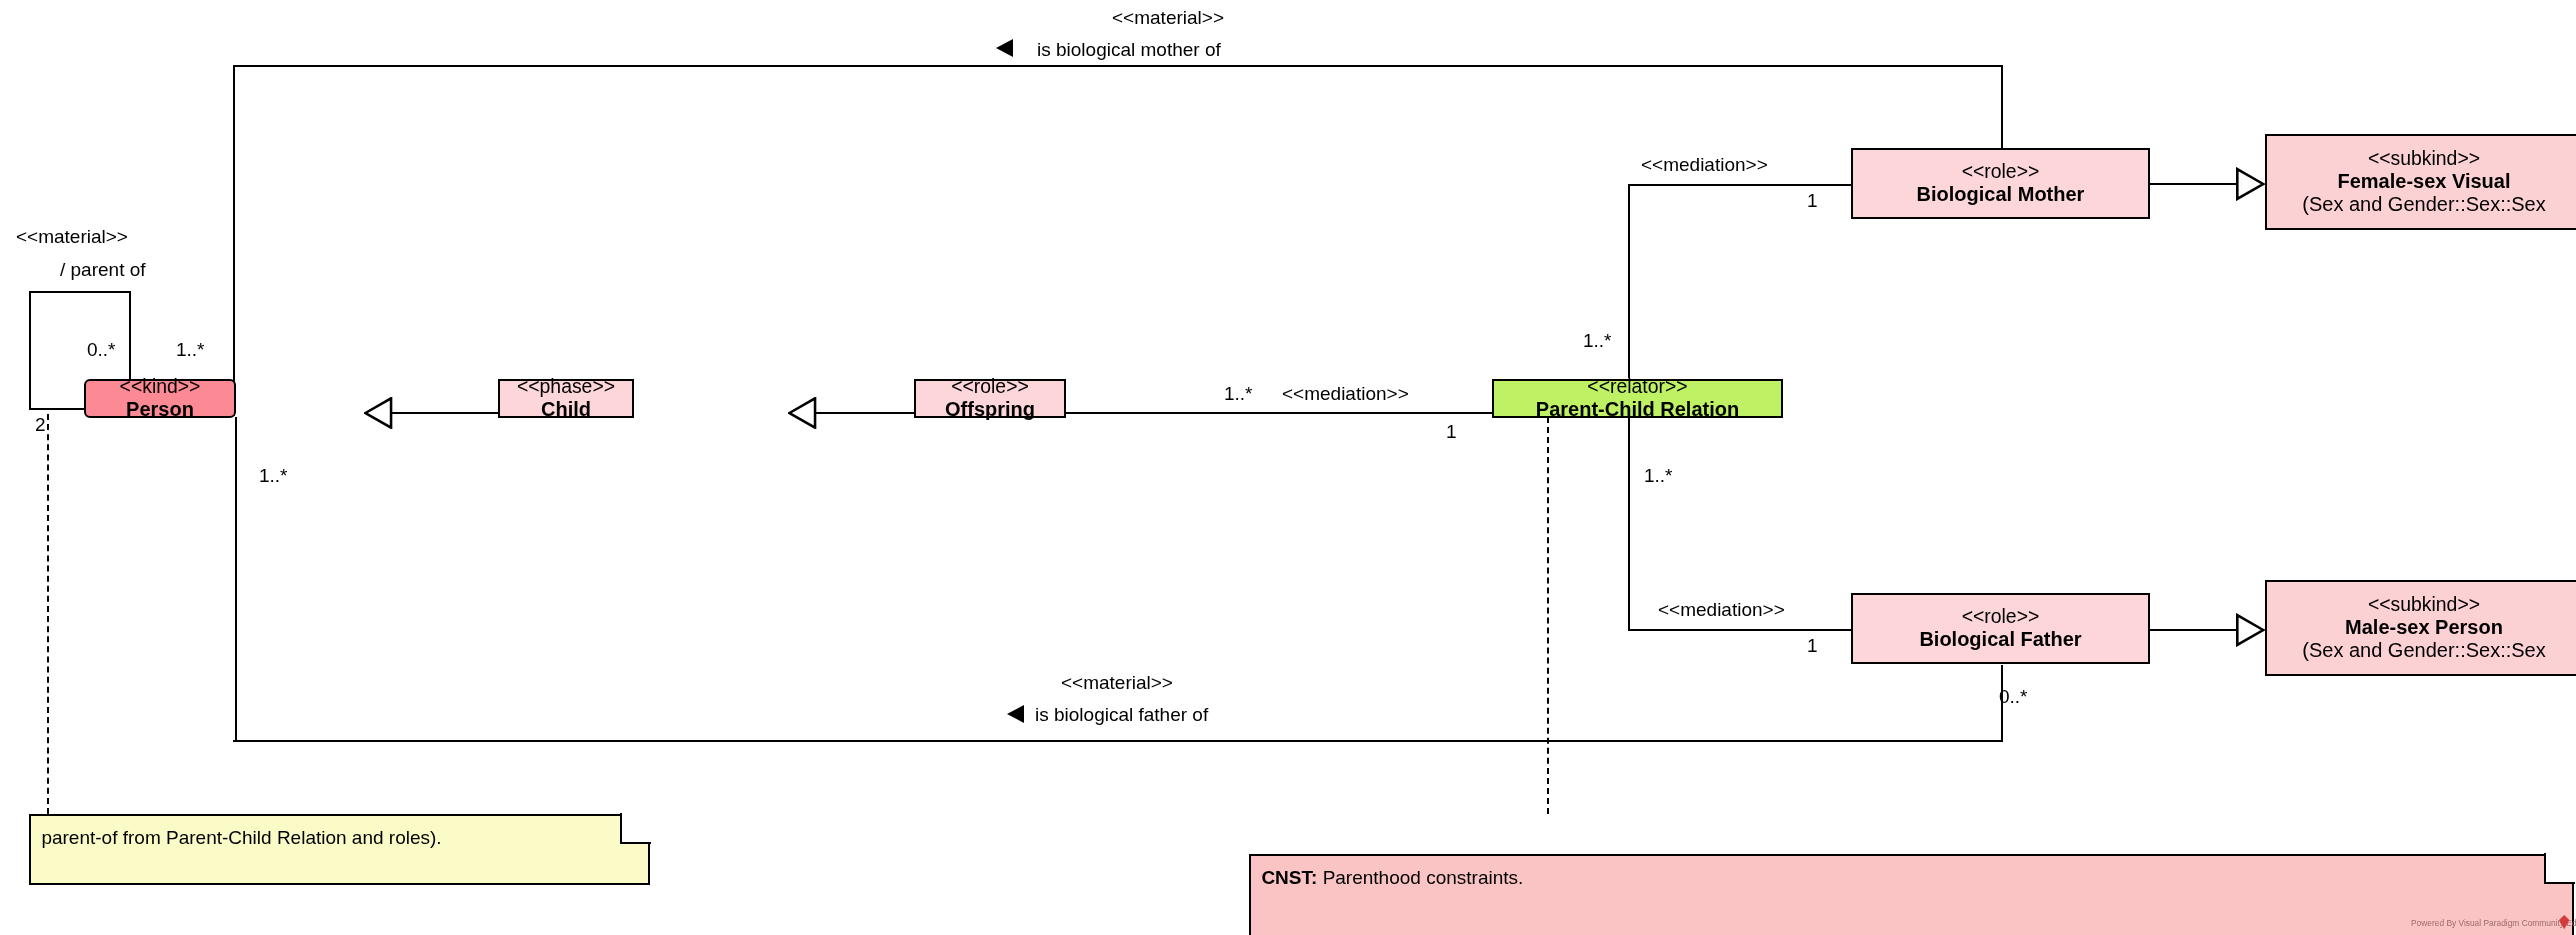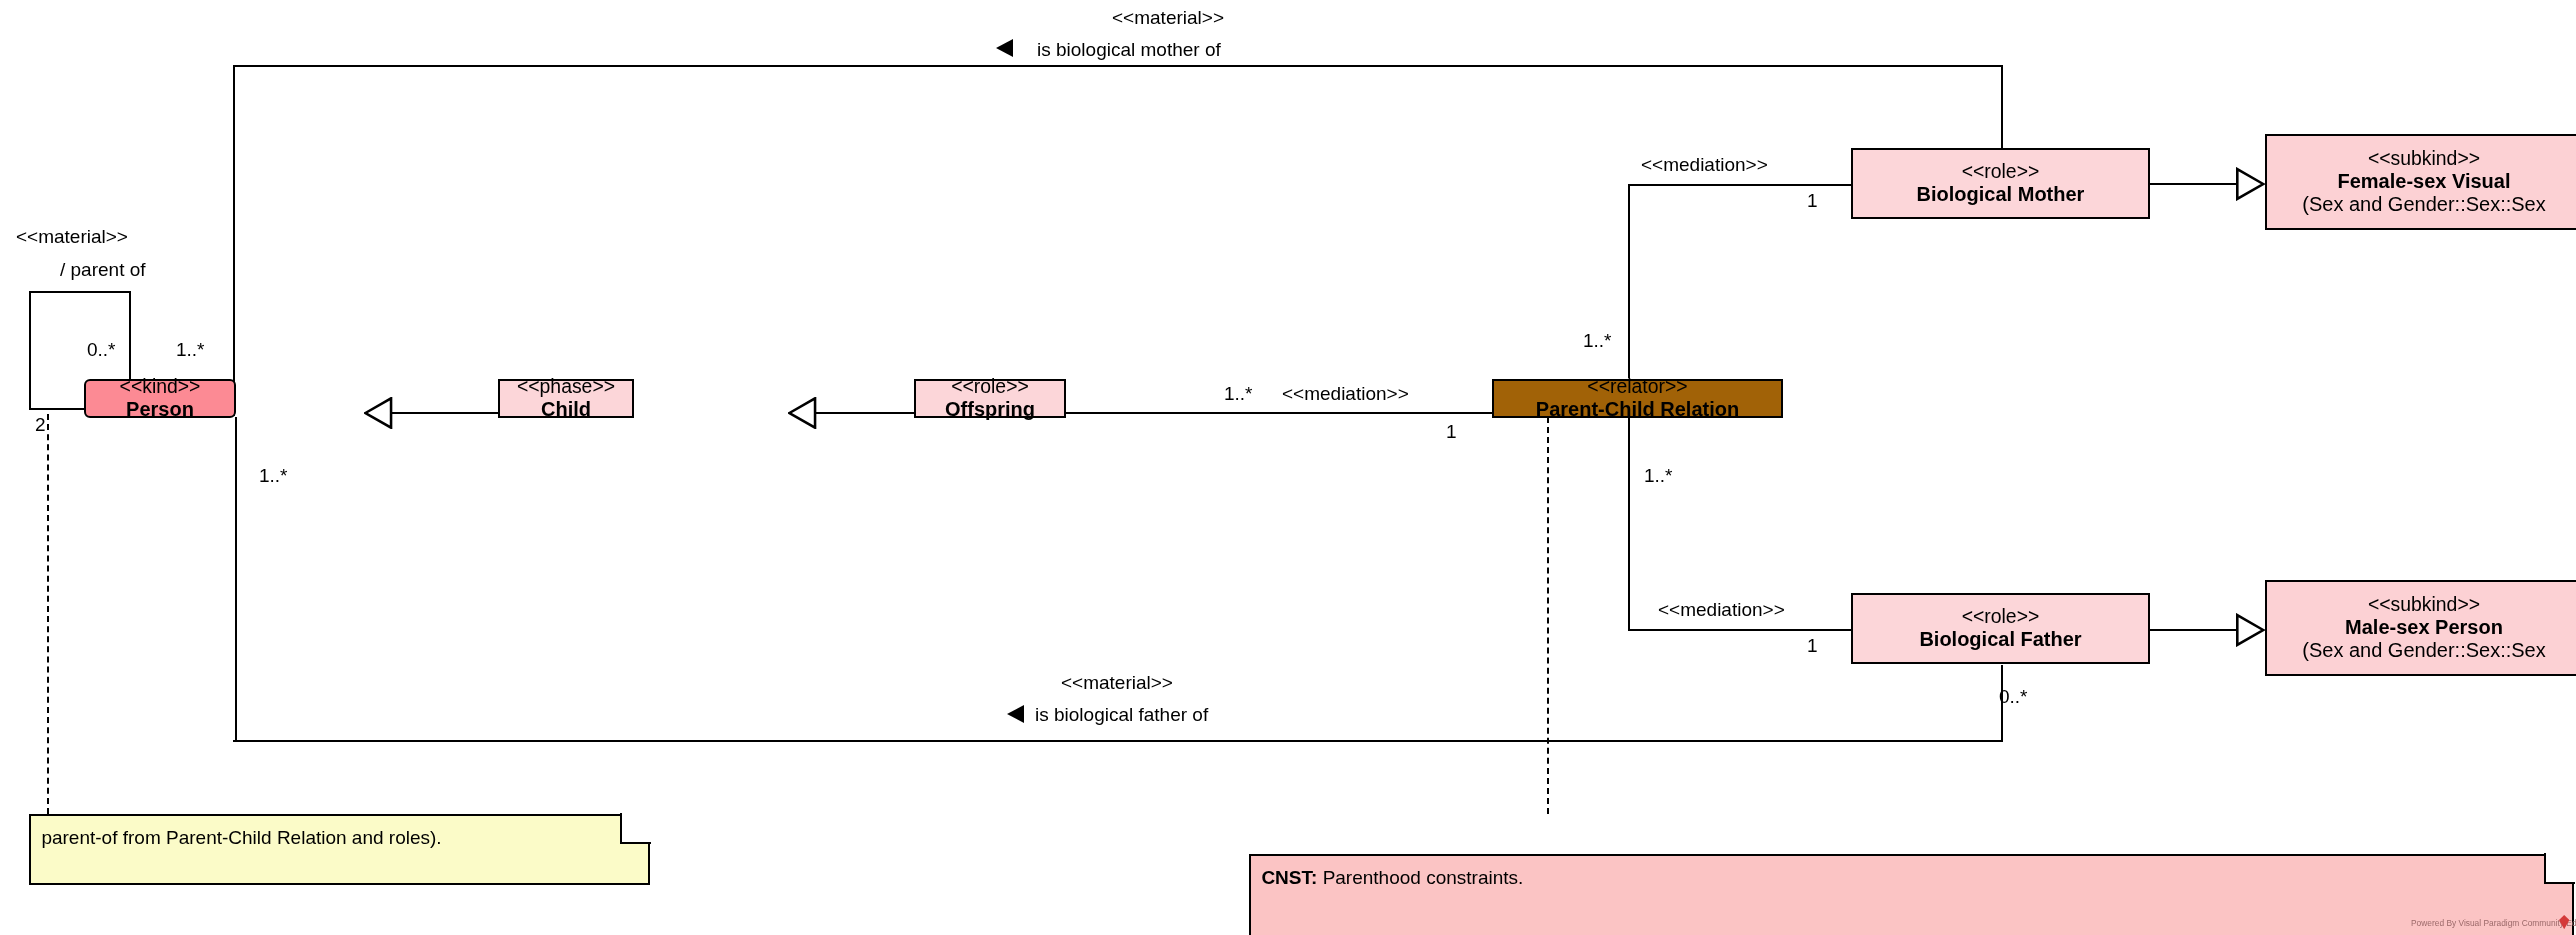--- a/index.html
+++ b/index.html
@@ -45,21 +45,21 @@
   .cls .csub {
     font-size: 20px;
     font-weight: normal;
     color: #000000;
     white-space: nowrap;
   }
   .fill-kind     { background: #fc8a94; }
   .fill-role     { background: #fcd6d9; }
   .fill-phase    { background: #fcd6d9; text-align: center; }
   .fill-subkind  { background: #fcd1d4; }
-  .fill-relator  { background: #a16207; }
+  .fill-relator  { background: #bef264; }
 
   
   .ln {
     position: absolute;
     background: #000000;
     z-index: 5;
   }
   .lnh { height: 1.9px; }
   .lnv { width: 1.9px; }
   .dash-v {

